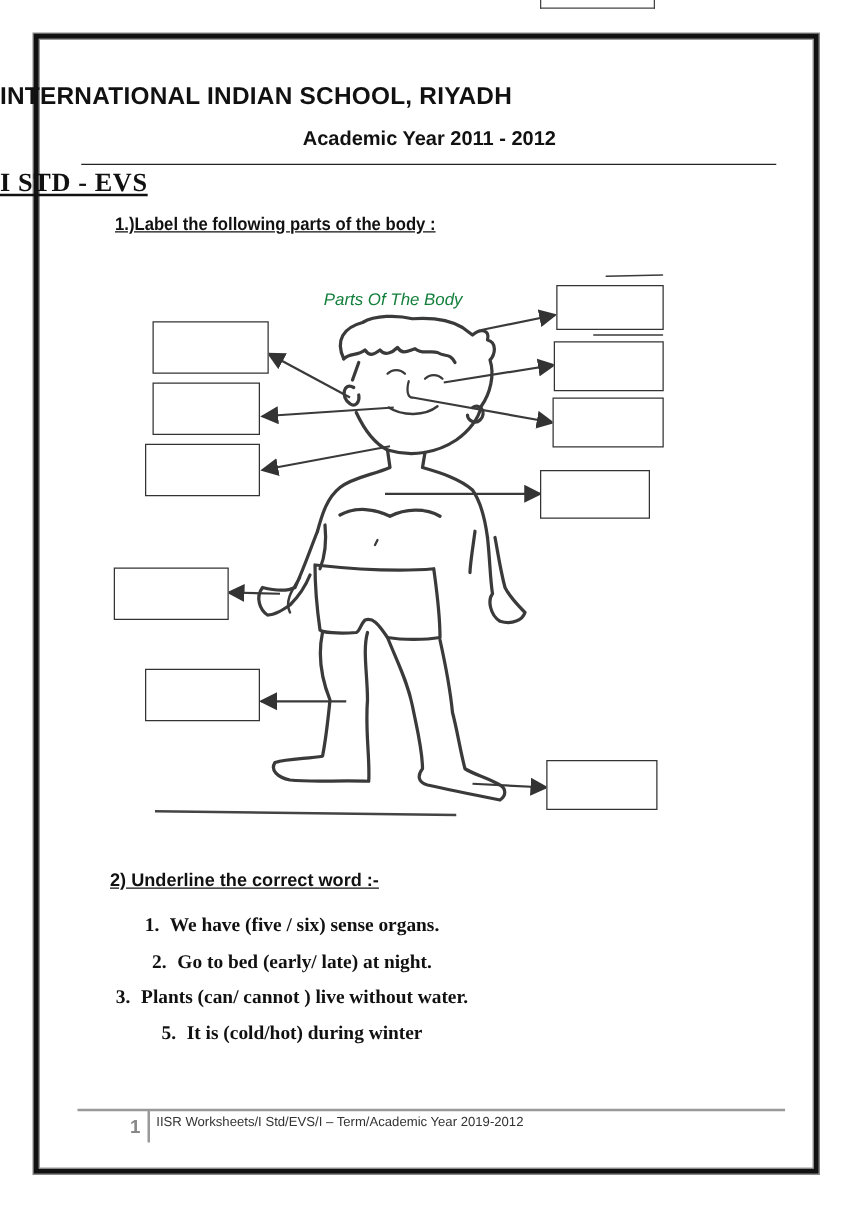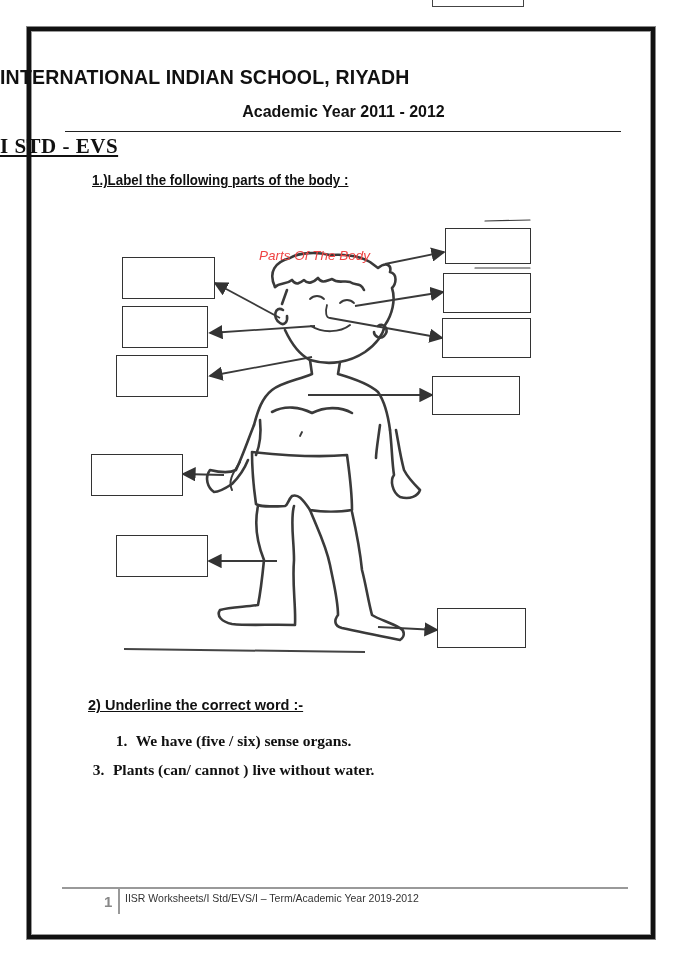--- a/index.html
+++ b/index.html
@@ -6,21 +6,21 @@
   body { width:687px; height:970px; position:relative; overflow:hidden; font-family:"Liberation Sans", sans-serif; color:#111; }
   .top-box { position:absolute; left:432px; top:-2px; width:90px; height:8px; border:1px solid #444; border-top:none; }
   .page-frame { position:absolute; left:27px; top:27px; width:628px; height:912px; border:4px solid #111; box-shadow: 0 0 0 1px #888, inset 0 0 0 1px #999; box-sizing:border-box; }
   .school-title { position:absolute; left:0; width:687px; top:66px; text-align:left; font-weight:bold; font-size:19.5px; letter-spacing:0.2px; }
   .academic-year { position:absolute; left:0; width:687px; top:103px; text-align:center; font-weight:bold; font-size:16px; }
   .header-rule { position:absolute; left:65px; top:131px; width:556px; height:1px; background:#222; }
   .subject-title { position:absolute; left:0; width:687px; top:134px; font-family:"Liberation Serif", serif; font-weight:bold; font-size:21px; text-decoration:underline; letter-spacing:0.5px; }
   .q1-heading { position:absolute; left:92px; top:172px; font-weight:bold; font-size:14.5px; text-decoration:underline; font-family:"Liberation Sans Narrow","Liberation Sans", sans-serif; transform:scaleX(0.92); transform-origin:left; }
   .diagram { position:absolute; left:0; top:0; width:687px; height:970px; }
   .label-box { position:absolute; border:1.5px solid #333; background:#fff; box-sizing:border-box; }
-  .diagram-caption { position:absolute; left:259px; top:248px; font-style:italic; font-size:13.5px; color:#ef4444; }
+  .diagram-caption { position:absolute; left:259px; top:232px; font-style:italic; font-size:13.5px; color:#15803d; }
   .q2-heading { position:absolute; left:88px; top:697px; font-weight:bold; font-size:14.5px; text-decoration:underline;text-align:right; }
   .q2-list { position:absolute; left:88px; top:732px; font-family:"Liberation Serif", serif; font-weight:bold; font-size:15.5px;text-align:center; }
   .q2-item { height:28.5px; white-space:pre; }
   .q2-num { display:inline-block; width:21px; }
   .footer-rule { position:absolute; left:62px; top:887px; width:566px; height:2px; background:#999; }
   .footer-num { position:absolute; left:104px; top:893px; font-size:15px; color:#888; font-weight:bold; }
   .footer-vbar { position:absolute; left:118px; top:888px; width:2px; height:26px; background:#999; }
   .footer-text { position:absolute; left:125px; top:892px; font-size:10.5px; color:#333; }
 </style>
 </head>
@@ -102,19 +102,21 @@
 <div class="label-box" style="left:437px;top:608px;width:89px;height:40px;"></div>
 <div class="label-box" style="left:122px;top:257px;width:93px;height:42px;"></div>
 <div class="label-box" style="left:122px;top:306px;width:86px;height:42px;"></div>
 <div class="label-box" style="left:116px;top:355px;width:92px;height:42px;"></div>
 <div class="label-box" style="left:91px;top:454px;width:92px;height:42px;"></div>
 <div class="label-box" style="left:116px;top:535px;width:92px;height:42px;"></div>
 
 <div class="q2-heading">2) Underline the correct word :-</div>
 <div class="q2-list">
   <div class="q2-item"><span class="q2-num">1.</span> <span>We have (five / six) sense organs.</span></div>
+  <div class="q2-item"><span class="q2-num">2.</span> <span>Go to bed (early/ late) at night.</span></div>
   <div class="q2-item"><span class="q2-num">3.</span> <span>Plants (can/ cannot ) live without water.</span></div>
+  <div class="q2-item"><span class="q2-num">5.</span> <span>It is (cold/hot) during winter</span></div>
 </div>
 
 <div class="footer-rule"></div>
 <div class="footer-num">1</div>
 <div class="footer-vbar"></div>
 <div class="footer-text">IISR Worksheets/I  Std/EVS/I – Term/Academic Year 2019-2012</div>
 
 </body></html>

